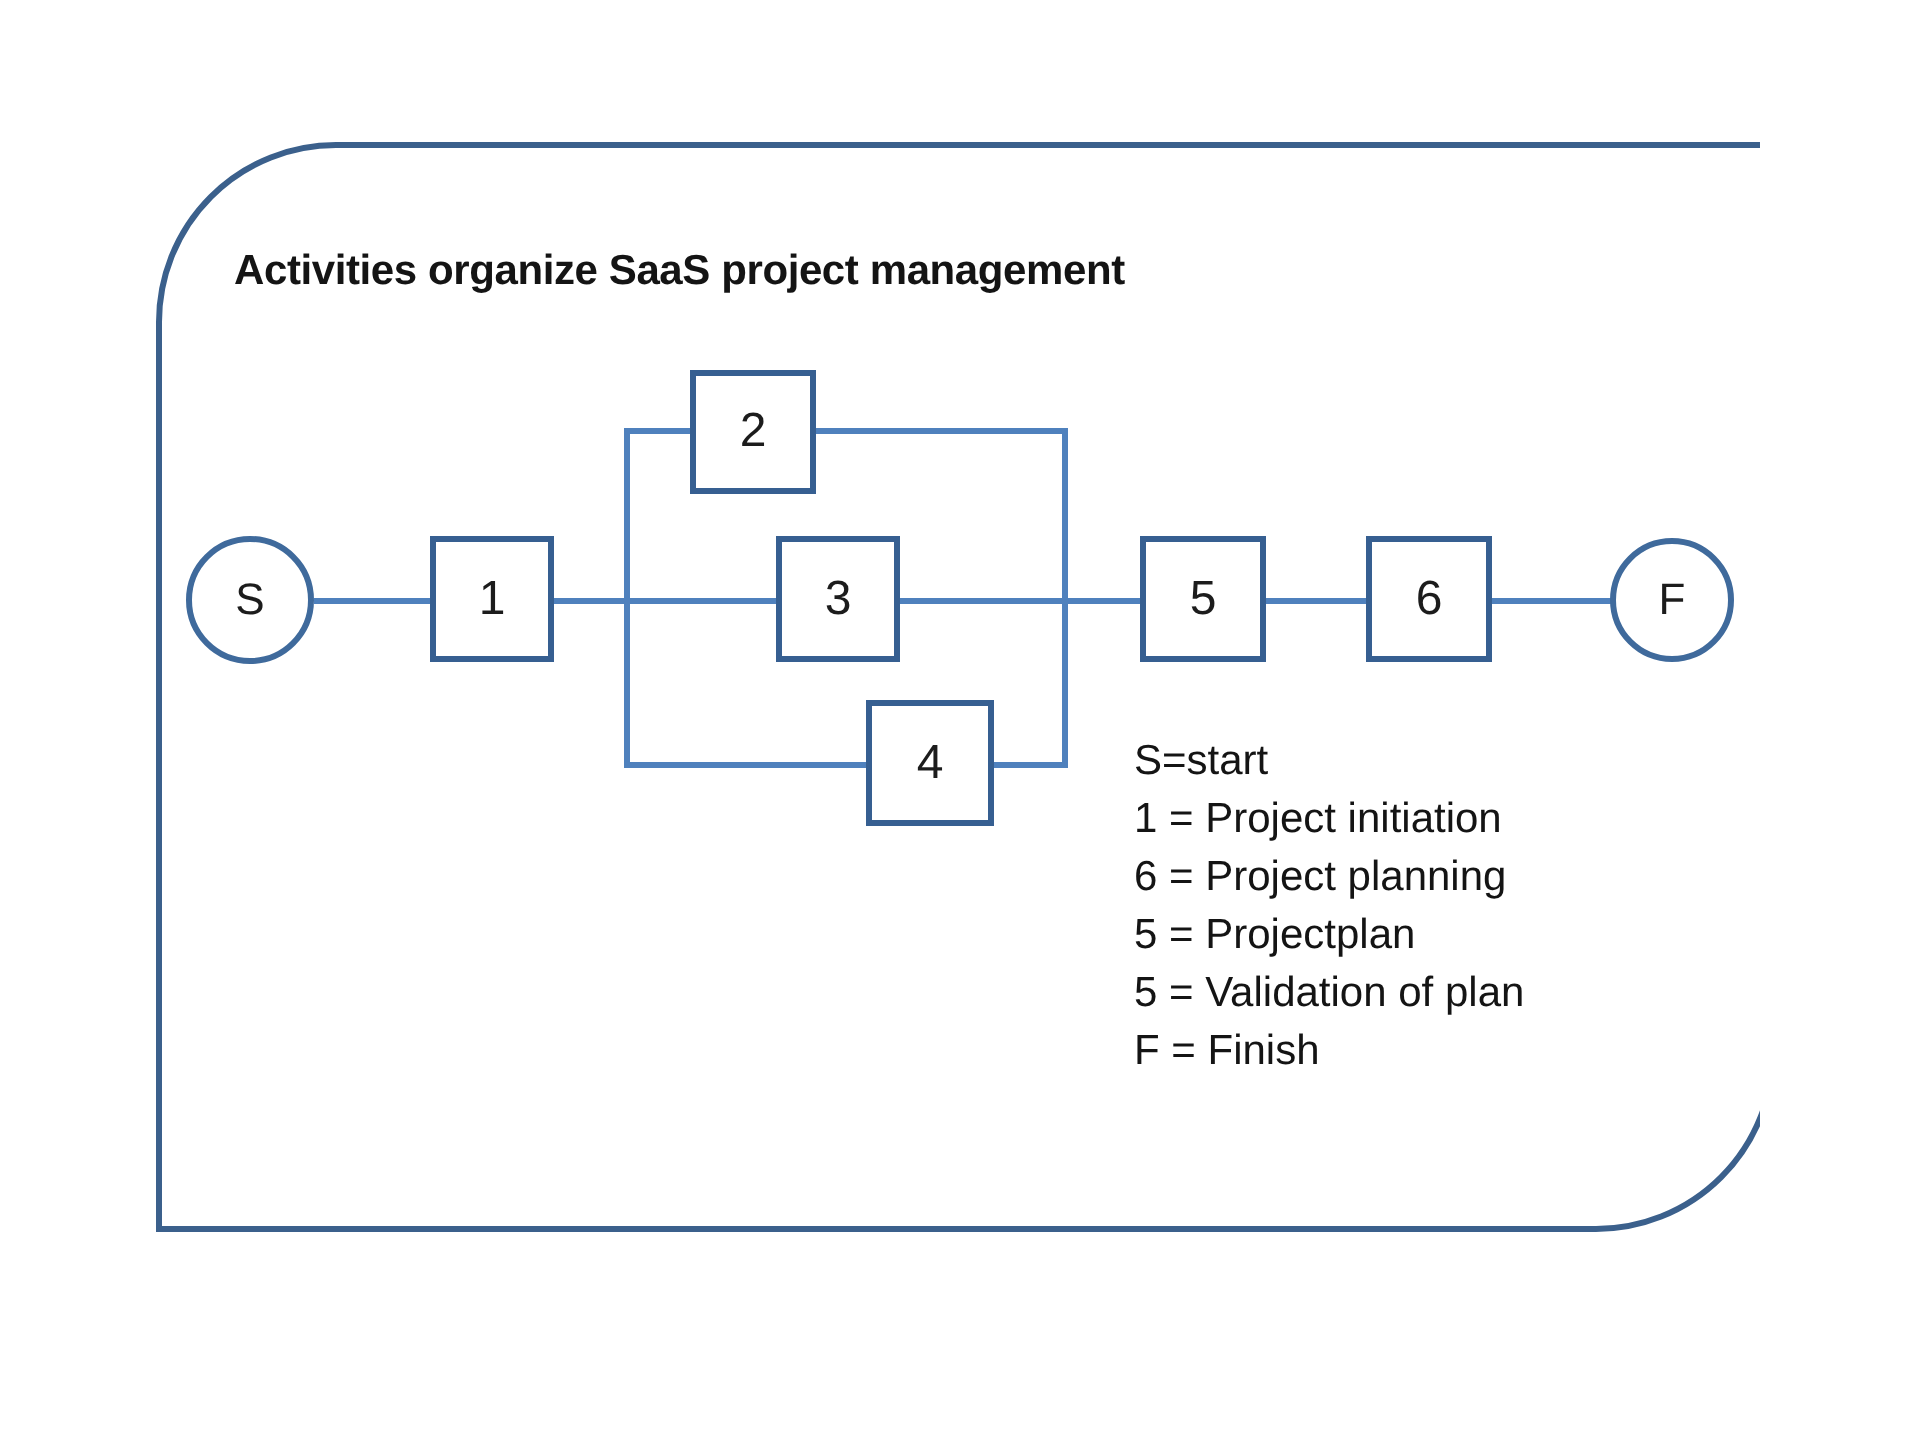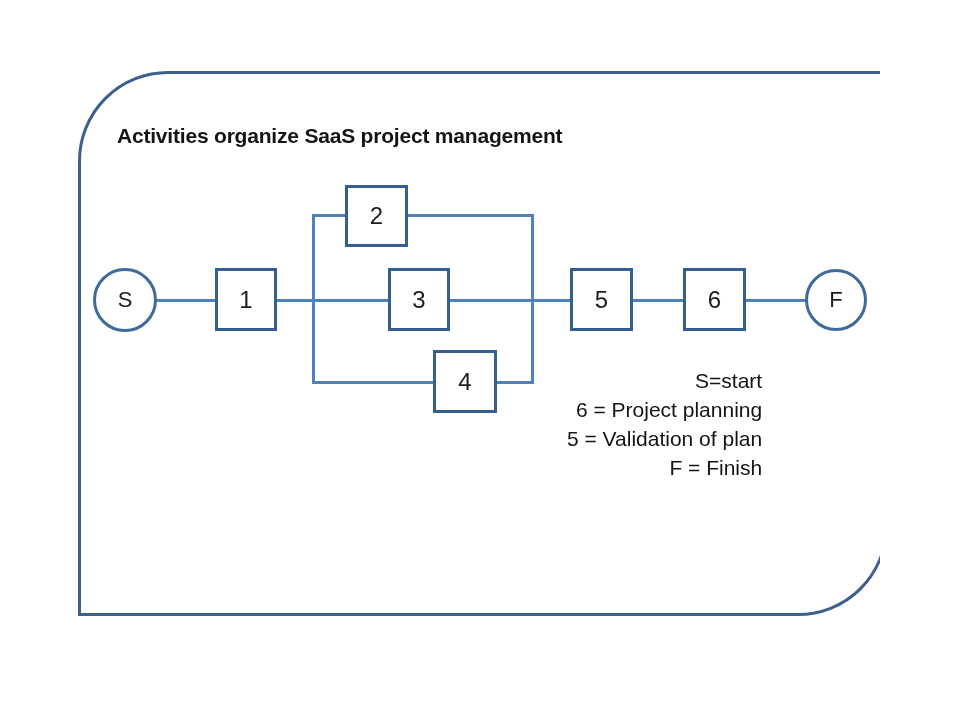--- a/index.html
+++ b/index.html
@@ -62,21 +62,20 @@
   .legend {
     position: absolute;
     left: 567px;
     top: 366px;
   }
   .legend-line {
     font-size: 21px;
     line-height: 29px;
     color: #141414;
     white-space: nowrap;
-    text-align: right;
   }
 </style>
 </head>
 <body>
 
 <div class="slide">
 
   <div class="frame"></div>
 
   <h1 class="title">Activities organize SaaS project management</h1>
@@ -114,18 +113,20 @@
   <div class="node" style="left:683px; top:268px; width:63px; height:63px;">
     <span>6</span>
   </div>
 
   <div class="node circle" style="left:805px; top:269px; width:62px; height:62px;">
     <span>F</span>
   </div>
 
   <div class="legend">
     <div class="legend-line">S=start</div>
+    <div class="legend-line">1 = Project initiation</div>
     <div class="legend-line">6 = Project planning</div>
+    <div class="legend-line">5 = Projectplan</div>
     <div class="legend-line">5 = Validation of plan</div>
     <div class="legend-line">F = Finish</div>
   </div>
 
 </div>
 
 </body></html>

